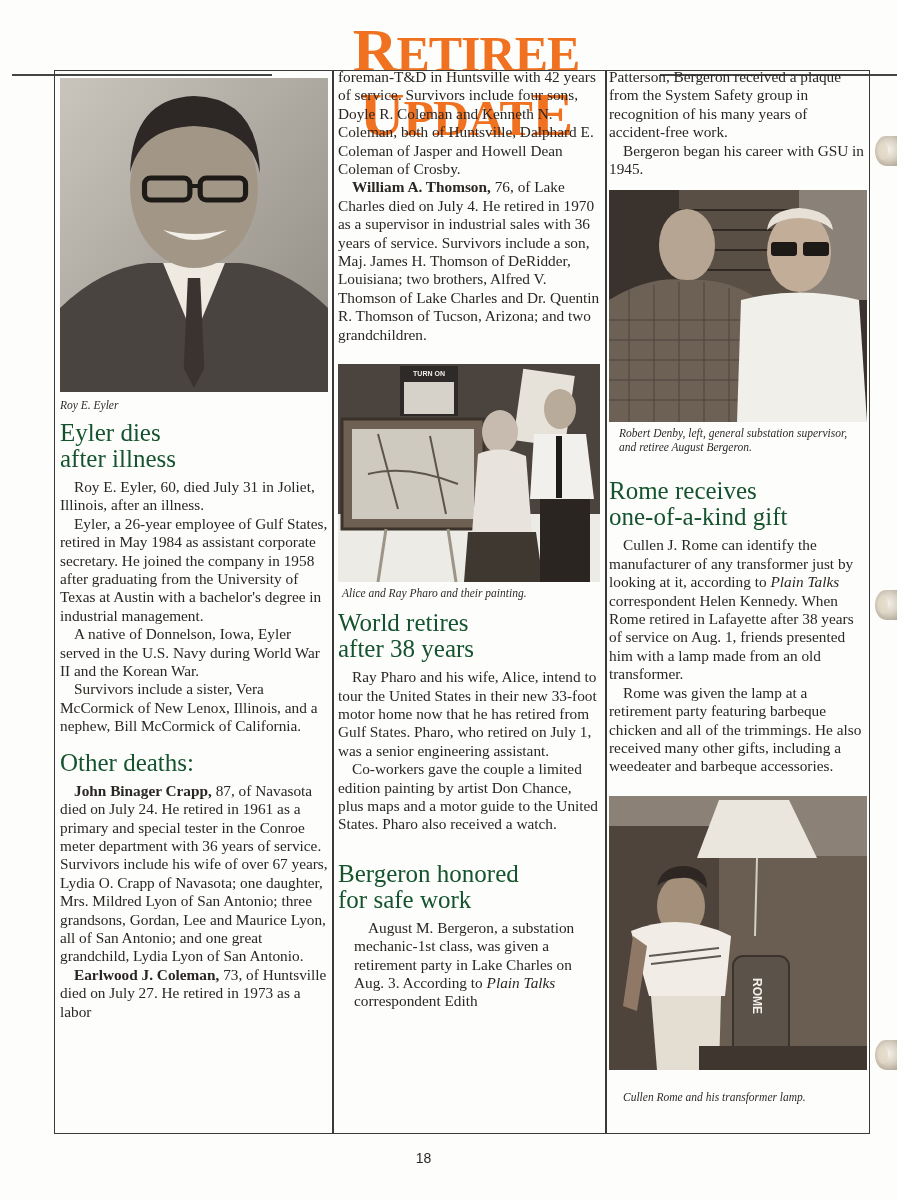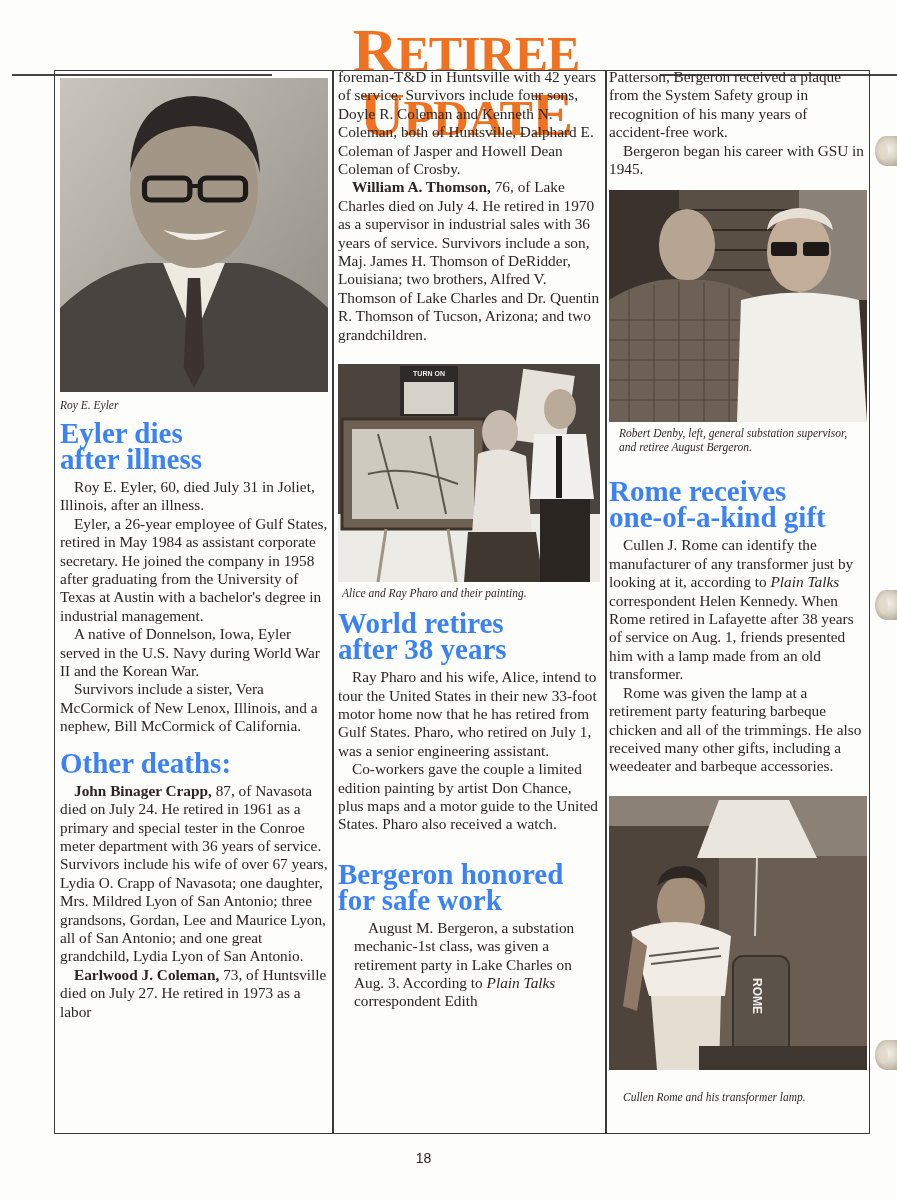--- a/index.html
+++ b/index.html
@@ -17,21 +17,21 @@
   .col-rule { position: absolute; top: 70px; width: 1.5px; height: 1064px; background: #3a3a3a; }
 
   .col { position: absolute; top: 58px; }
   .col1 { left: 60px; width: 268px; }
   .col2 { left: 338px; width: 262px; }
   .col3 { left: 609px; width: 258px; }
 
   p.body { font-size: 15.3px; line-height: 18.4px; text-indent: 14px; }
   p.body.noindent { text-indent: 0; }
   .caption { font-style: italic; font-size: 11.5px; line-height: 14px; color: #2e2a28; }
-  h2 { font-family: "Liberation Serif", serif; font-weight: bold; font-size: 29px; line-height: 26px; color: #3b82f6; }
+  h2 { font-family: "Liberation Serif", serif; font-weight: normal; font-size: 25px; line-height: 26px; color: #14532d; }
 
   .photo { position: relative; overflow: hidden; background: #8a8478; }
   .photo svg { display: block; width: 100%; height: 100%; }
 
   .pageno { position: absolute; left: 0; width: 847px; top: 1150px; text-align: center;
     font-family: "Liberation Sans", sans-serif; font-size: 14px; color: #2a2624; }
 
   .hole { position: absolute; right: 0; width: 22px; height: 30px; border-radius: 50% 0 0 50%;
     background: radial-gradient(circle at 60% 45%, #f5f1ea 0%, #d8d0c2 50%, #a49a8a 100%); }
   .hole .bite { position: absolute; left: 3px; top: 6px; width: 10px; height: 18px; border-radius: 50%; background: #e3d8c4; opacity: 0.7; }

